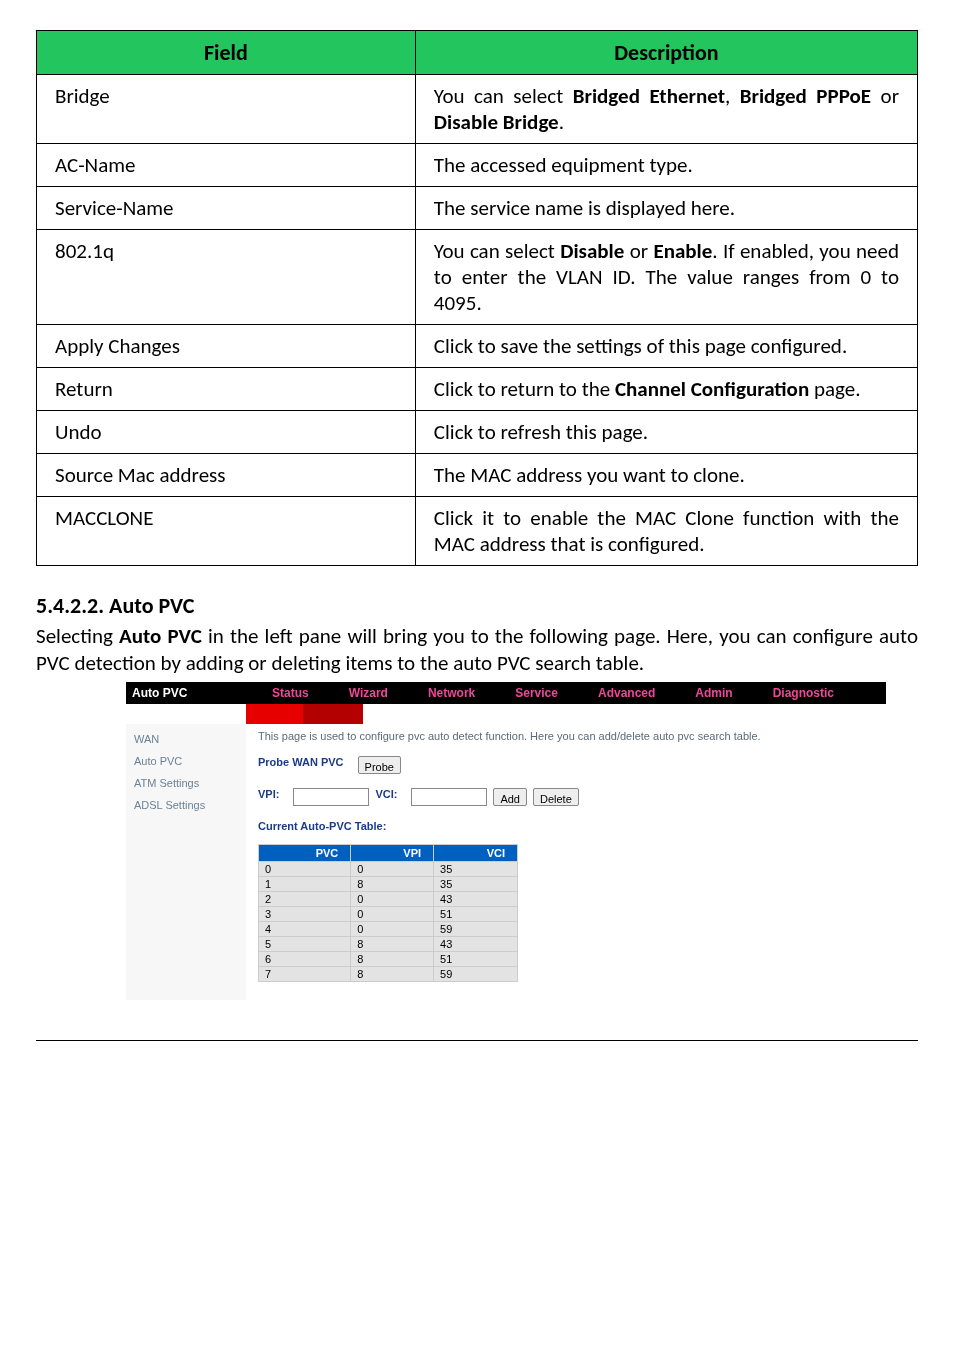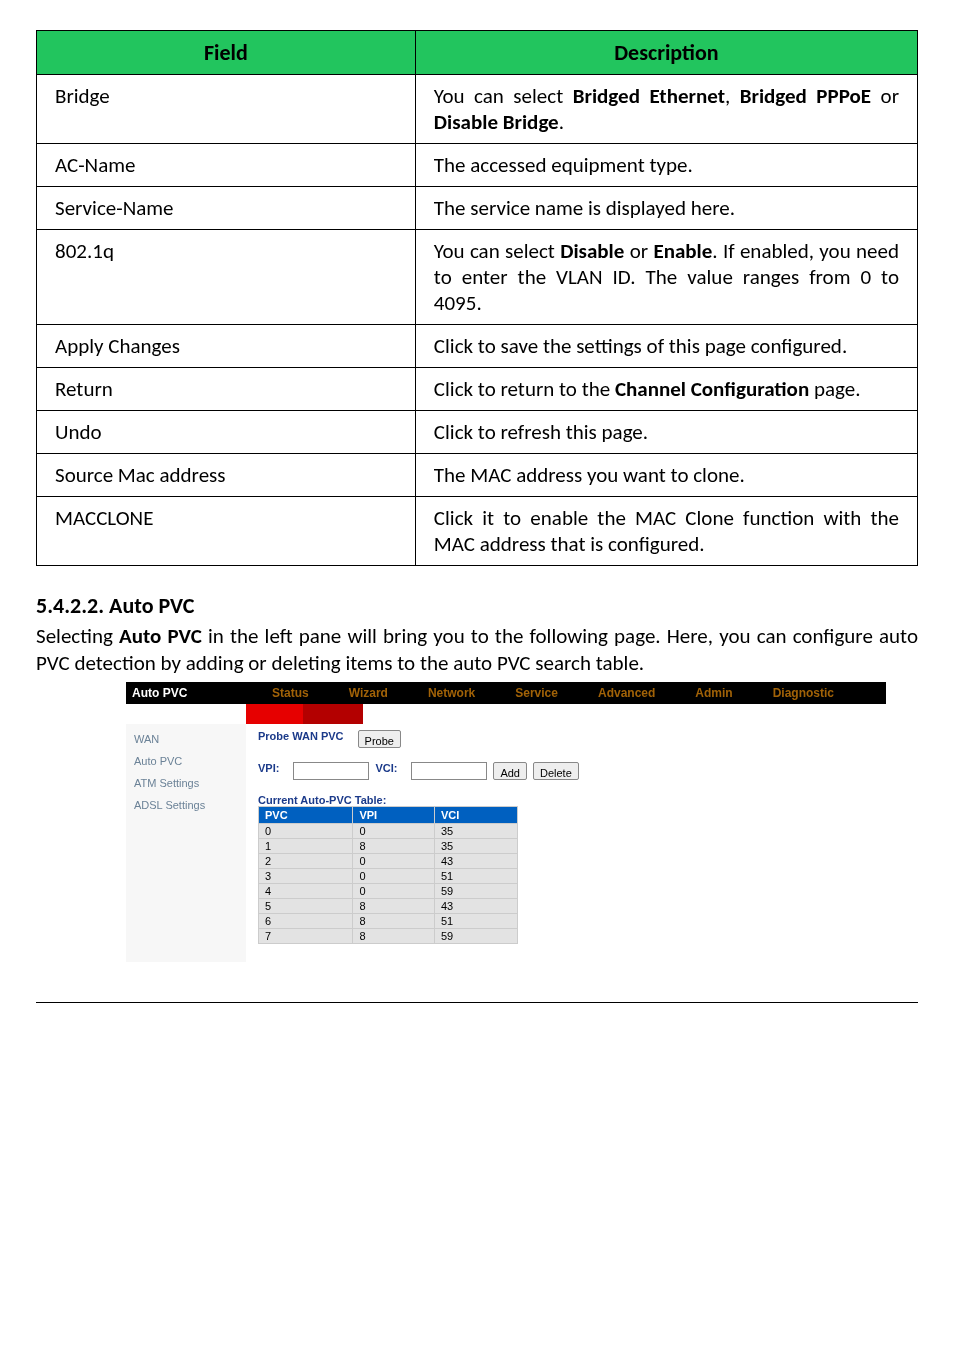--- a/index.html
+++ b/index.html
@@ -64,21 +64,21 @@
     font-weight: bold;
     line-height: 22px;
   }
   .tabs {
     display: flex;
     flex: 1;
   }
   .tab {
     padding: 0 20px;
     line-height: 22px;
-    color: #a16207;
+    color: #ec4899;
     font-weight: bold;
     cursor: pointer;
   }
   .sub-tabs {
     display: flex;
     height: 20px;
     background: #fff;
   }
   .sub-tabs .spacer { width: 120px; }
   .sub-tab {
@@ -143,34 +143,34 @@
     height: 16px;
     width: 70px;
     border: 1px solid #888;
     font-size: 11px;
     padding: 0 2px;
   }
   .sec-heading {
     color: #1b3a8a;
     font-size: 11px;
     font-weight: bold;
-    margin-bottom: 0;
+    margin-bottom: 12px;
     margin-top: 10px;
   }
   .pvc-table {
     border-collapse: collapse;
     width: 260px;
   }
   .pvc-table th {
     background: #0060c0;
     color: #fff;
     font-size: 11px;
-    padding: 2px 6px;
+    padding: 2px 12px;
     border: 1px solid #ccc;
-    text-align: left;
+    text-align: right;
   }
   .pvc-table td {
     background: #e3e3e3;
     font-size: 11px;
     padding: 1px 6px;
     border: 1px solid #ccc;
   }
   hr.footer {
     margin-top: 40px;
     border: none;
@@ -249,20 +249,21 @@
     <div class="sub-tab wan">WAN</div>
   </div>
   <div class="content-row">
     <div class="sidebar" id="sidebar">
         <div class="side-item">WAN</div>
         <div class="side-item">Auto PVC</div>
         <div class="side-item">ATM Settings</div>
         <div class="side-item">ADSL Settings</div>
       </div>
     <div class="main">
+      <div class="cfg-desc">This page is used to configure pvc auto detect function. Here you can add/delete auto pvc search table.</div>
 
       <div class="form-row">
         <span class="label">Probe WAN PVC</span>
         <button class="btn">Probe</button>
       </div>
 
       <div class="form-row">
         <span class="label">VPI:</span>
         <input class="txt" type="text" style="">
         <span class="label">VCI:</span>

